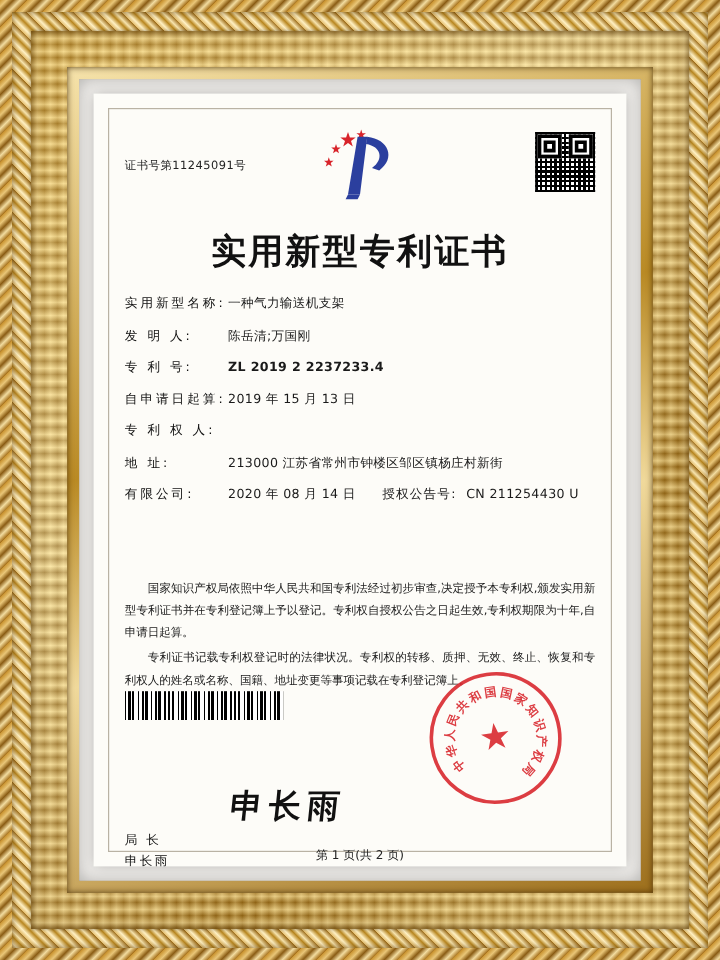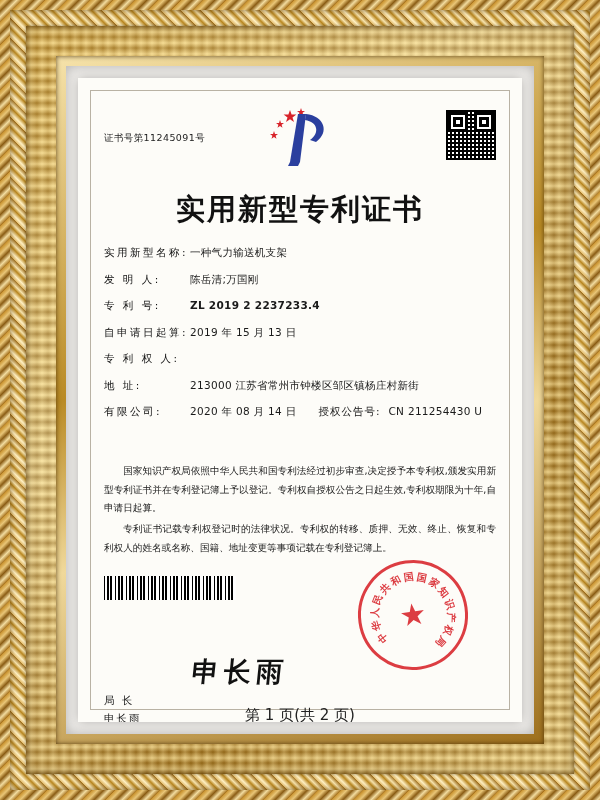--- a/index.html
+++ b/index.html
@@ -126,21 +126,21 @@
     width: 86px;
     flex: none;
     letter-spacing: 2.5px;
     color: #111;
   }
   .fvalue { letter-spacing: .3px; }
   .fvalue.strong { font-weight: bold; }
   .inline-label { margin-left: 22px; letter-spacing: 1px; }
 
   .body-text {
-    top: 384px;
+    top: 404px;
     font-size: 9.6px;
     line-height: 1.95;
     color: #1b1b1b;
     text-align: justify;
     font-family: "DejaVu Sans", sans-serif;
   }
   .body-text p { margin: 0 0 2px 0; text-indent: 2em; }
 
   
   .barcode {
@@ -190,21 +190,21 @@
     font-family: "DejaVu Serif", serif;
     font-size: 27px;
     font-weight: bold;
     letter-spacing: 5px;
     color: #111;
     transform: skewX(-6deg);
   }
 
   .page-no {
     position: absolute; left: 0; right: 0; top: 628px;
-    text-align: center; font-size: 15px; color: #222;
+    text-align: center; font-size: 10px; color: #222;
   }
 </style>
 </head>
 <body>
 
 <div class="frame-outer">
   <div class="frame-bevel1"></div>
   <div class="frame-ornament"></div>
   <div class="frame-inner-bevel"></div>
   <div class="mat"></div>

